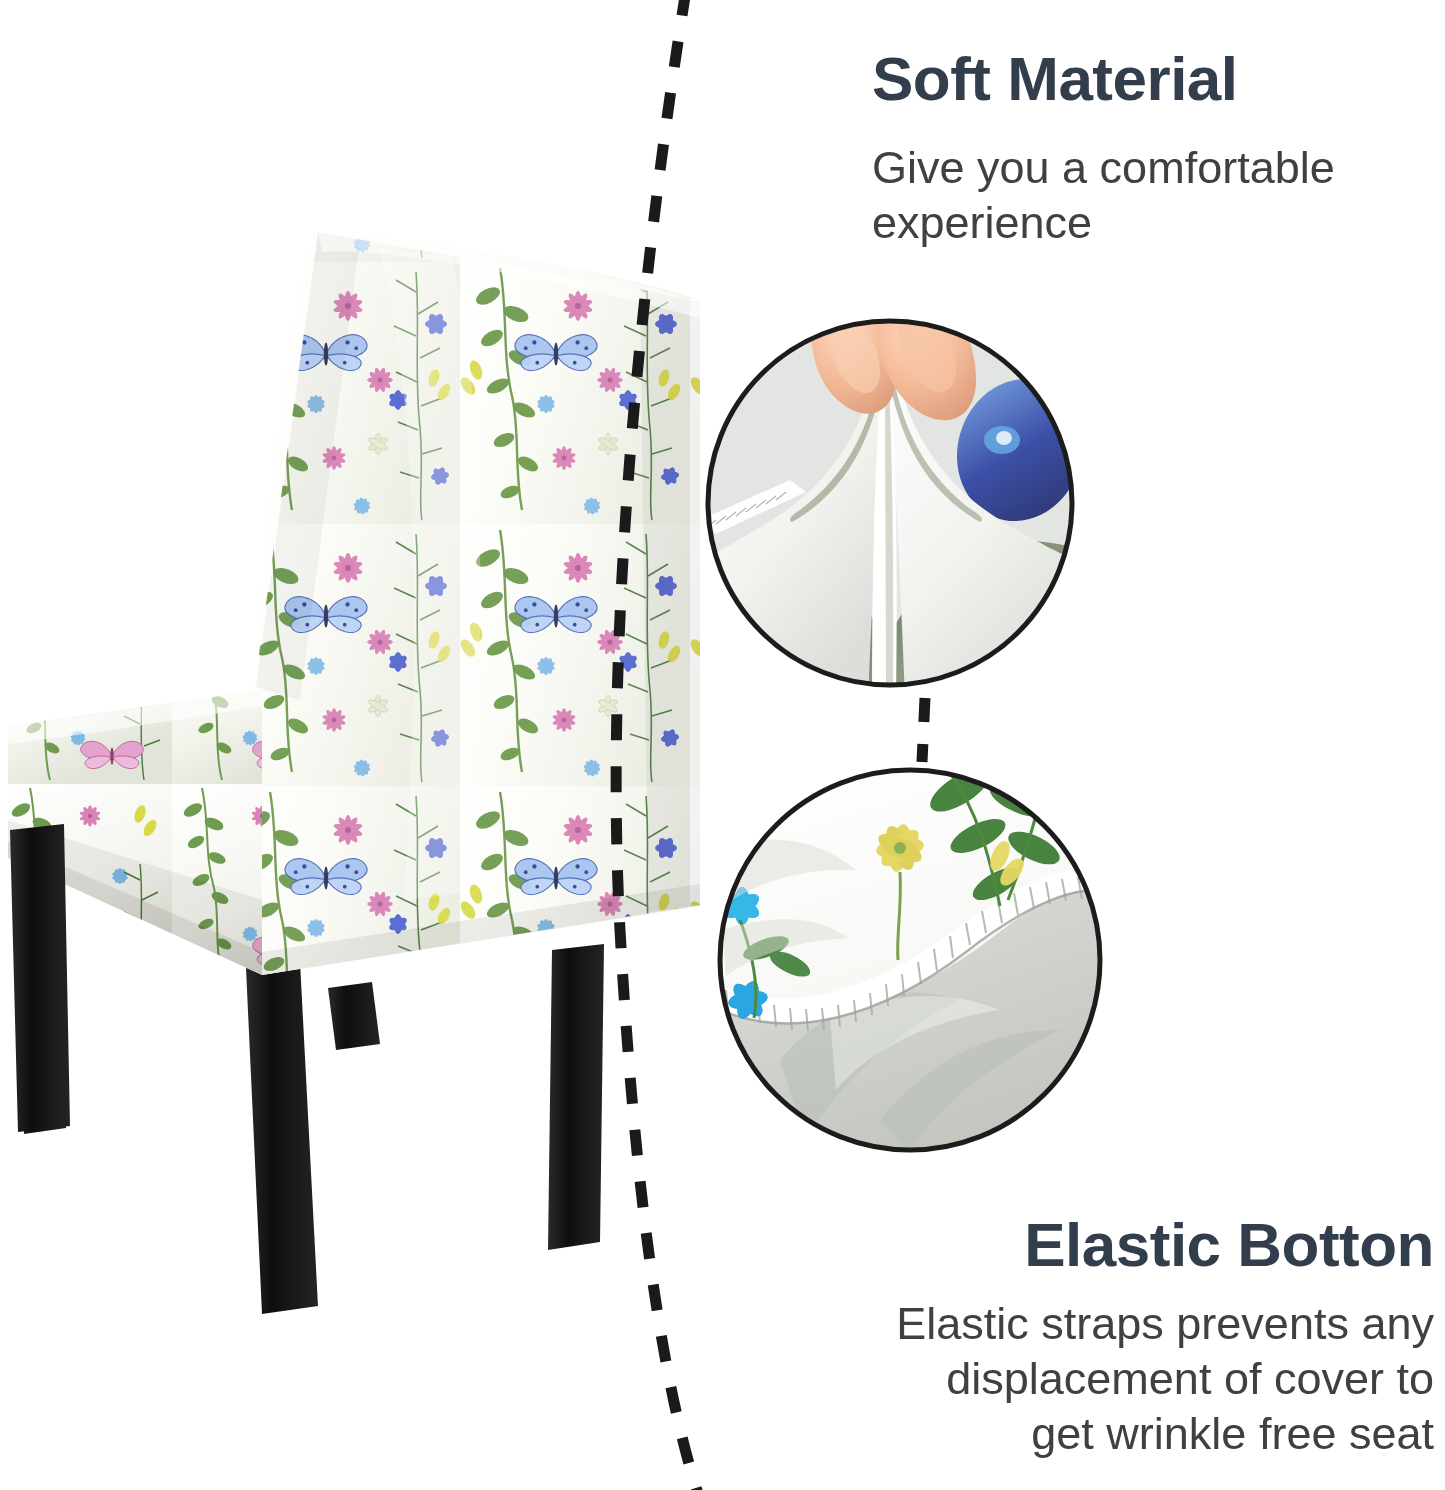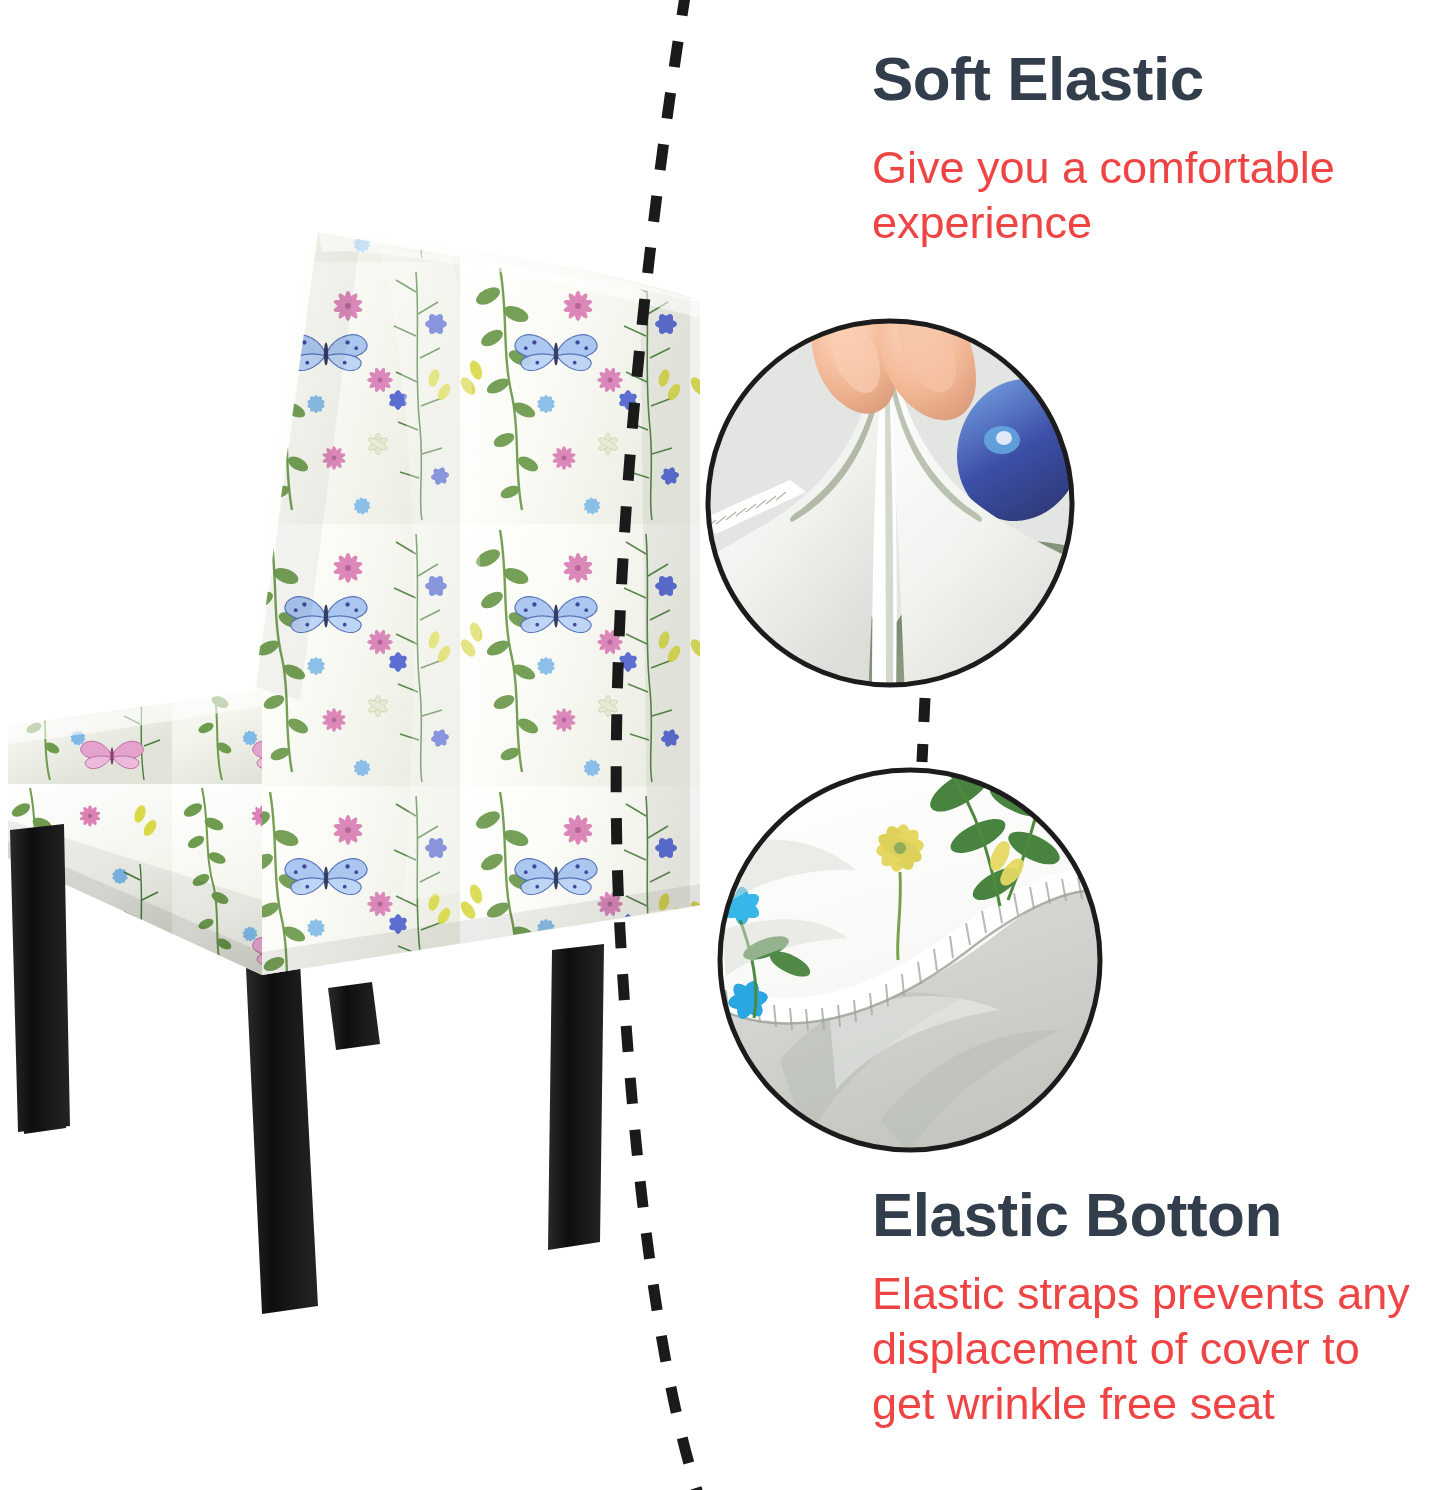--- a/index.html
+++ b/index.html
@@ -27,25 +27,25 @@
     font-weight: bold;
     line-height: 1.08;
     letter-spacing: -0.5px;
     color: #333e4d;
     white-space: nowrap;
   }
   .feature-desc {
     font-size: 45px;
     font-weight: normal;
     line-height: 1.22;
-    color: #ef4444;
+    color: #404040;
   }
   #block-soft { left: 872px; top: 46px; width: 545px; }
   #block-soft .feature-desc { margin-top: 28px; }
-  #block-elastic { left: 872px; top: 1182px; width: 562px; }
+  #block-elastic { left: 872px; top: 1212px; width: 562px; text-align: right; }
   #block-elastic .feature-desc { margin-top: 18px; }
 
   
   #art {
     position: absolute;
     left: 0; top: 0;
     width: 1445px; height: 1490px;
   }
 </style>
 </head>
@@ -478,21 +478,21 @@
         <g fill="#d9dcd4" opacity="0.5">
           <path d="M716 850 C770 830 820 840 856 870 C806 868 762 880 726 904 Z"></path>
           <path d="M722 930 C780 912 820 918 848 938 C800 940 756 954 726 976 Z"></path>
         </g>
       </g>
       <circle cx="910" cy="960" r="190" fill="none" stroke="#1c1c1c" stroke-width="5"></circle>
     </g>
   </svg>
 
   <div class="feature-block" id="block-soft">
-    <div class="feature-title">Soft Elastic</div>
+    <div class="feature-title">Soft Material</div>
     <div class="feature-desc">Give you a comfortable experience</div>
   </div>
 
   <div class="feature-block" id="block-elastic">
     <div class="feature-title">Elastic Botton</div>
     <div class="feature-desc">Elastic straps prevents any displacement of cover to get wrinkle free seat</div>
   </div>
 
 </div>
 

